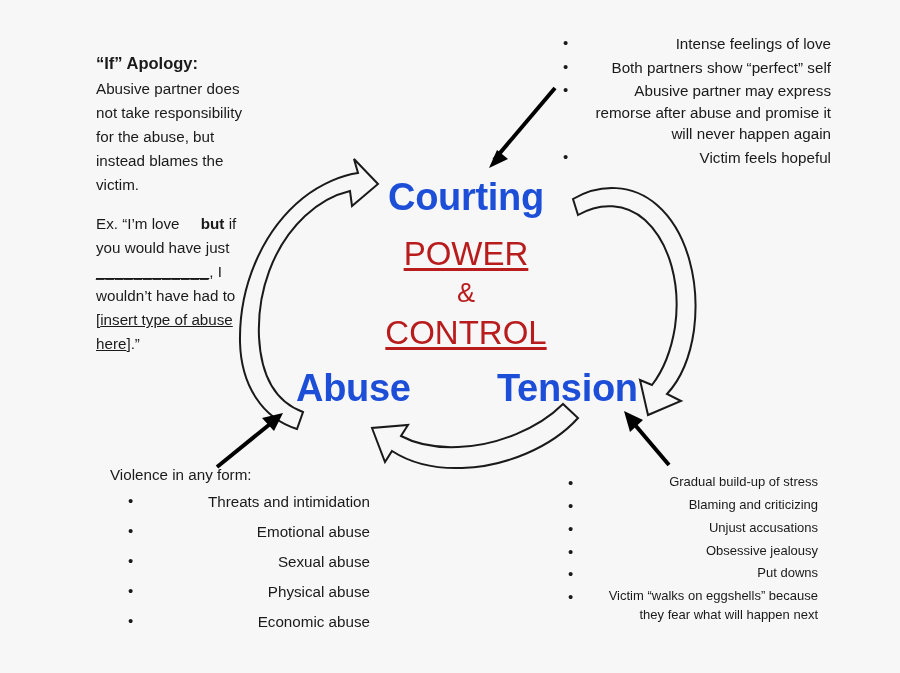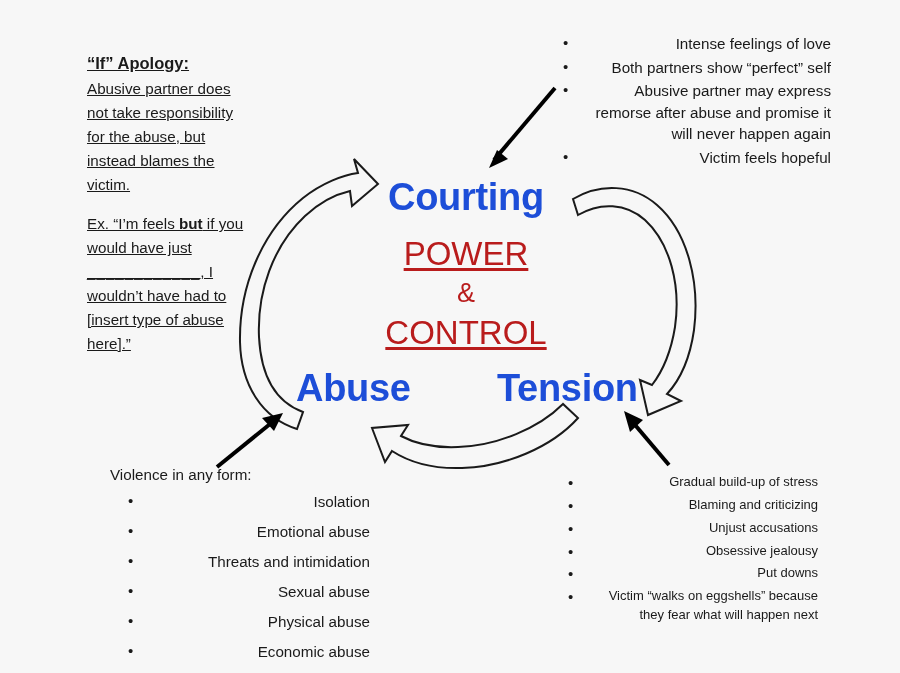--- a/index.html
+++ b/index.html
@@ -50,24 +50,24 @@
   }
   #center-block .u { text-decoration: underline; text-underline-offset: 3px; }
   #center-block .amp { font-size: 27px; display: block; }
 
   
   .panel { font-size: 15.2px; line-height: 1.58; color: #1a1a1a; }
   .panel .hd { font-weight: bold; font-size: 16.5px; display: block; margin-bottom: 1px; }
   .panel p { margin: 0; }
   .panel .spacer { height: 15px; }
 
-  #panel-apology { left: 87px; top: 50px; width: 160px; text-decoration: underline; }
+  #panel-apology { left: 96px; top: 50px; width: 160px; }
   #panel-apology .blank { text-decoration: underline; letter-spacing: 1px; }
   #panel-apology .ul { text-decoration: underline; }
-  #panel-apology b { font-weight: bold; }
+  #panel-apology b { font-weight: bold; margin-left: 17px; }
 
   
   ul.bl {
     list-style: none;
     margin: 0;
     padding: 0;
   }
   ul.bl > li {
     position: relative;
     padding-left: 13px;
@@ -159,21 +159,21 @@
 <div class="abs" id="center-block">
   <span class="u">POWER</span>
   <span class="amp">&amp;</span>
   <span class="u">CONTROL</span>
 </div>
 
 <div class="abs panel" id="panel-apology">
   <span class="hd">“If” Apology:</span>
   <p>Abusive partner does not take responsibility for the abuse, but instead blames the victim.</p>
   <div class="spacer"></div>
-  <p><span>Ex. “I’m feels </span><b>but</b><span> if you would have just </span><span class="blank">____________</span><span>, I wouldn’t have had to [</span><span class="ul">insert type of abuse here</span><span>].”</span></p>
+  <p><span>Ex. “I’m love </span><b>but</b><span> if you would have just </span><span class="blank">____________</span><span>, I wouldn’t have had to [</span><span class="ul">insert type of abuse here</span><span>].”</span></p>
 </div>
 
 <div class="abs panel" id="panel-courting">
   <ul class="bl">
     <li>Intense feelings of love</li>
     <li>Both partners show “perfect” self</li>
     <li>Abusive partner may express remorse after abuse and promise it will never happen again</li>
     <li>Victim feels hopeful</li>
   </ul>
 </div>
@@ -185,20 +185,19 @@
     <li>Unjust accusations</li>
     <li>Obsessive jealousy</li>
     <li>Put downs</li>
     <li>Victim “walks on eggshells” because they fear what will happen next</li>
   </ul>
 </div>
 
 <div class="abs panel" id="panel-abuse">
   <p class="lead">Violence in any form:</p>
   <ul class="bl">
-    <li>Isolation</li>
+    <li>Threats and intimidation</li>
     <li>Emotional abuse</li>
-    <li>Threats and intimidation</li>
     <li>Sexual abuse</li>
     <li>Physical abuse</li>
     <li>Economic abuse</li>
   </ul>
 </div>
 
 </body></html>

